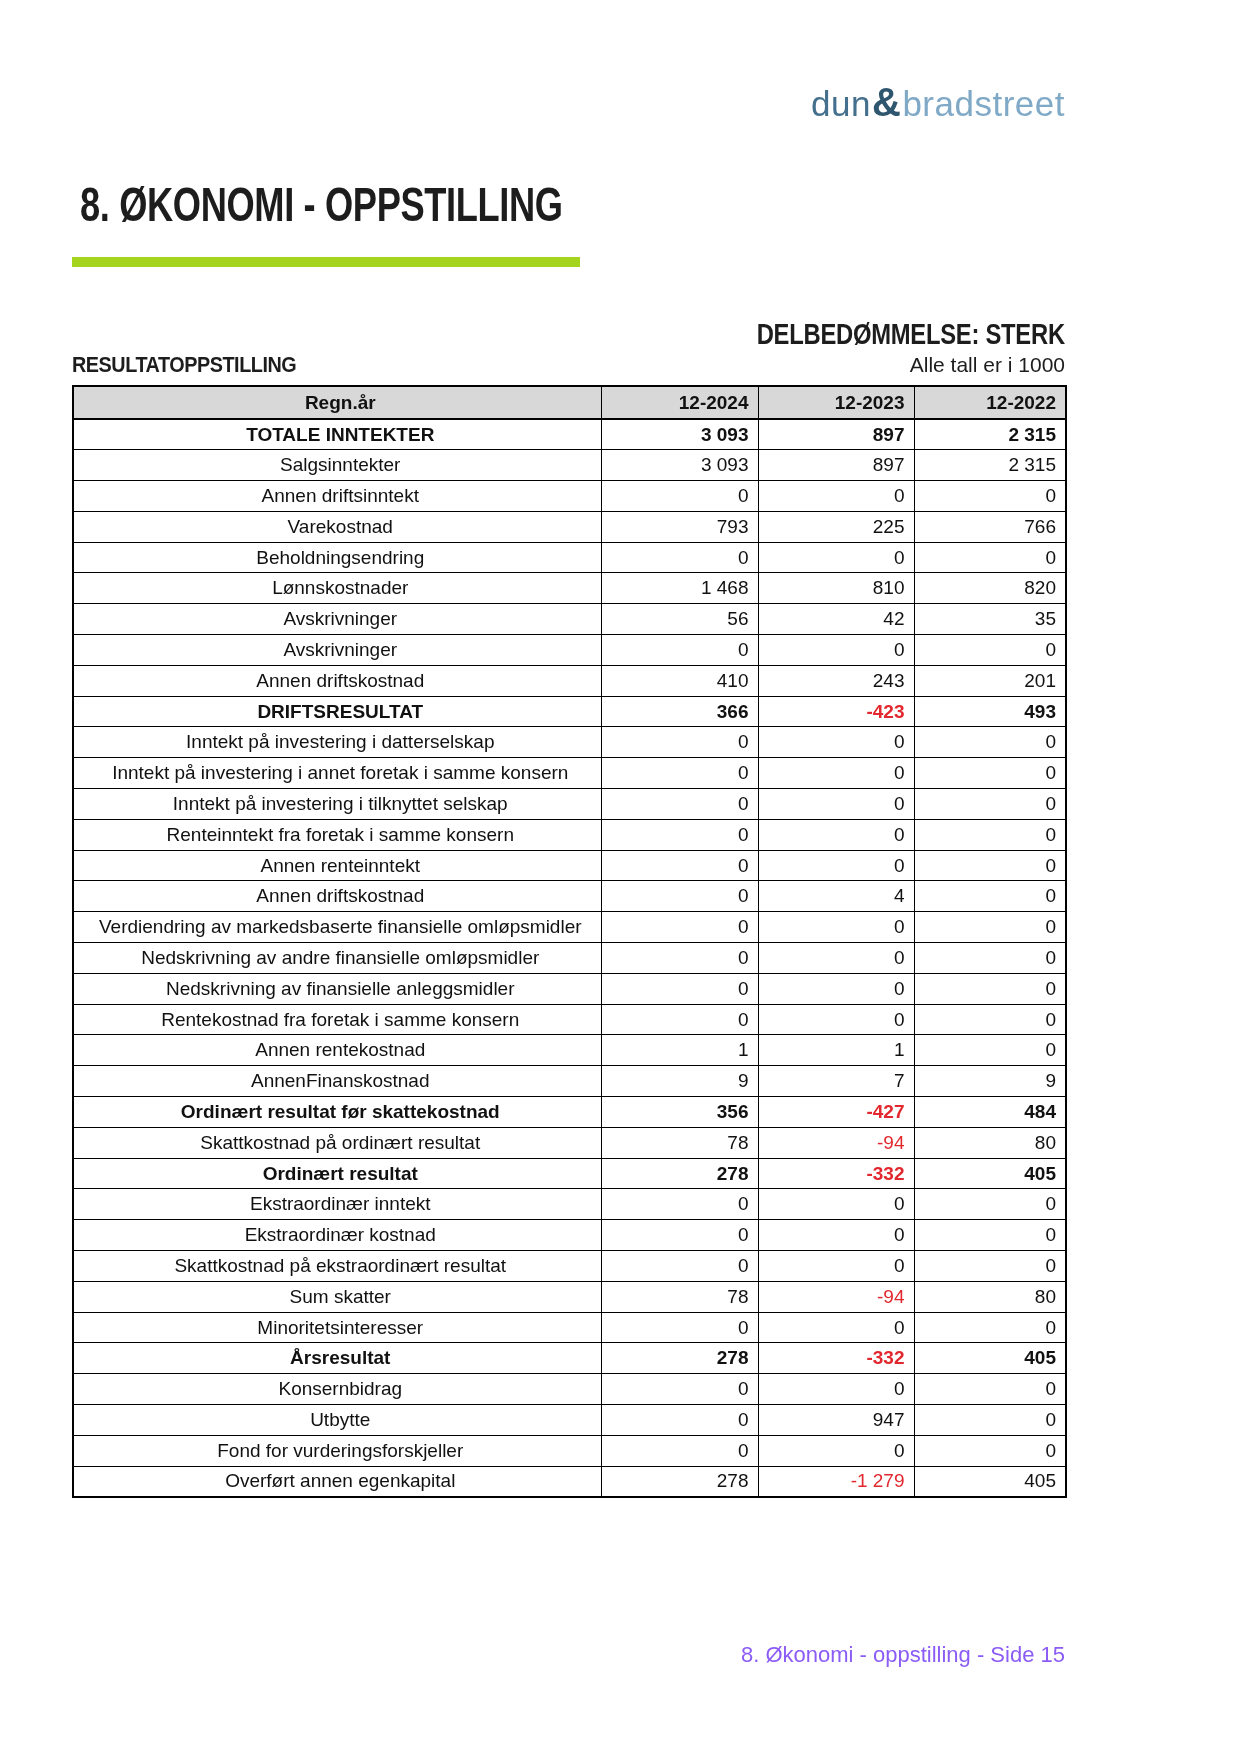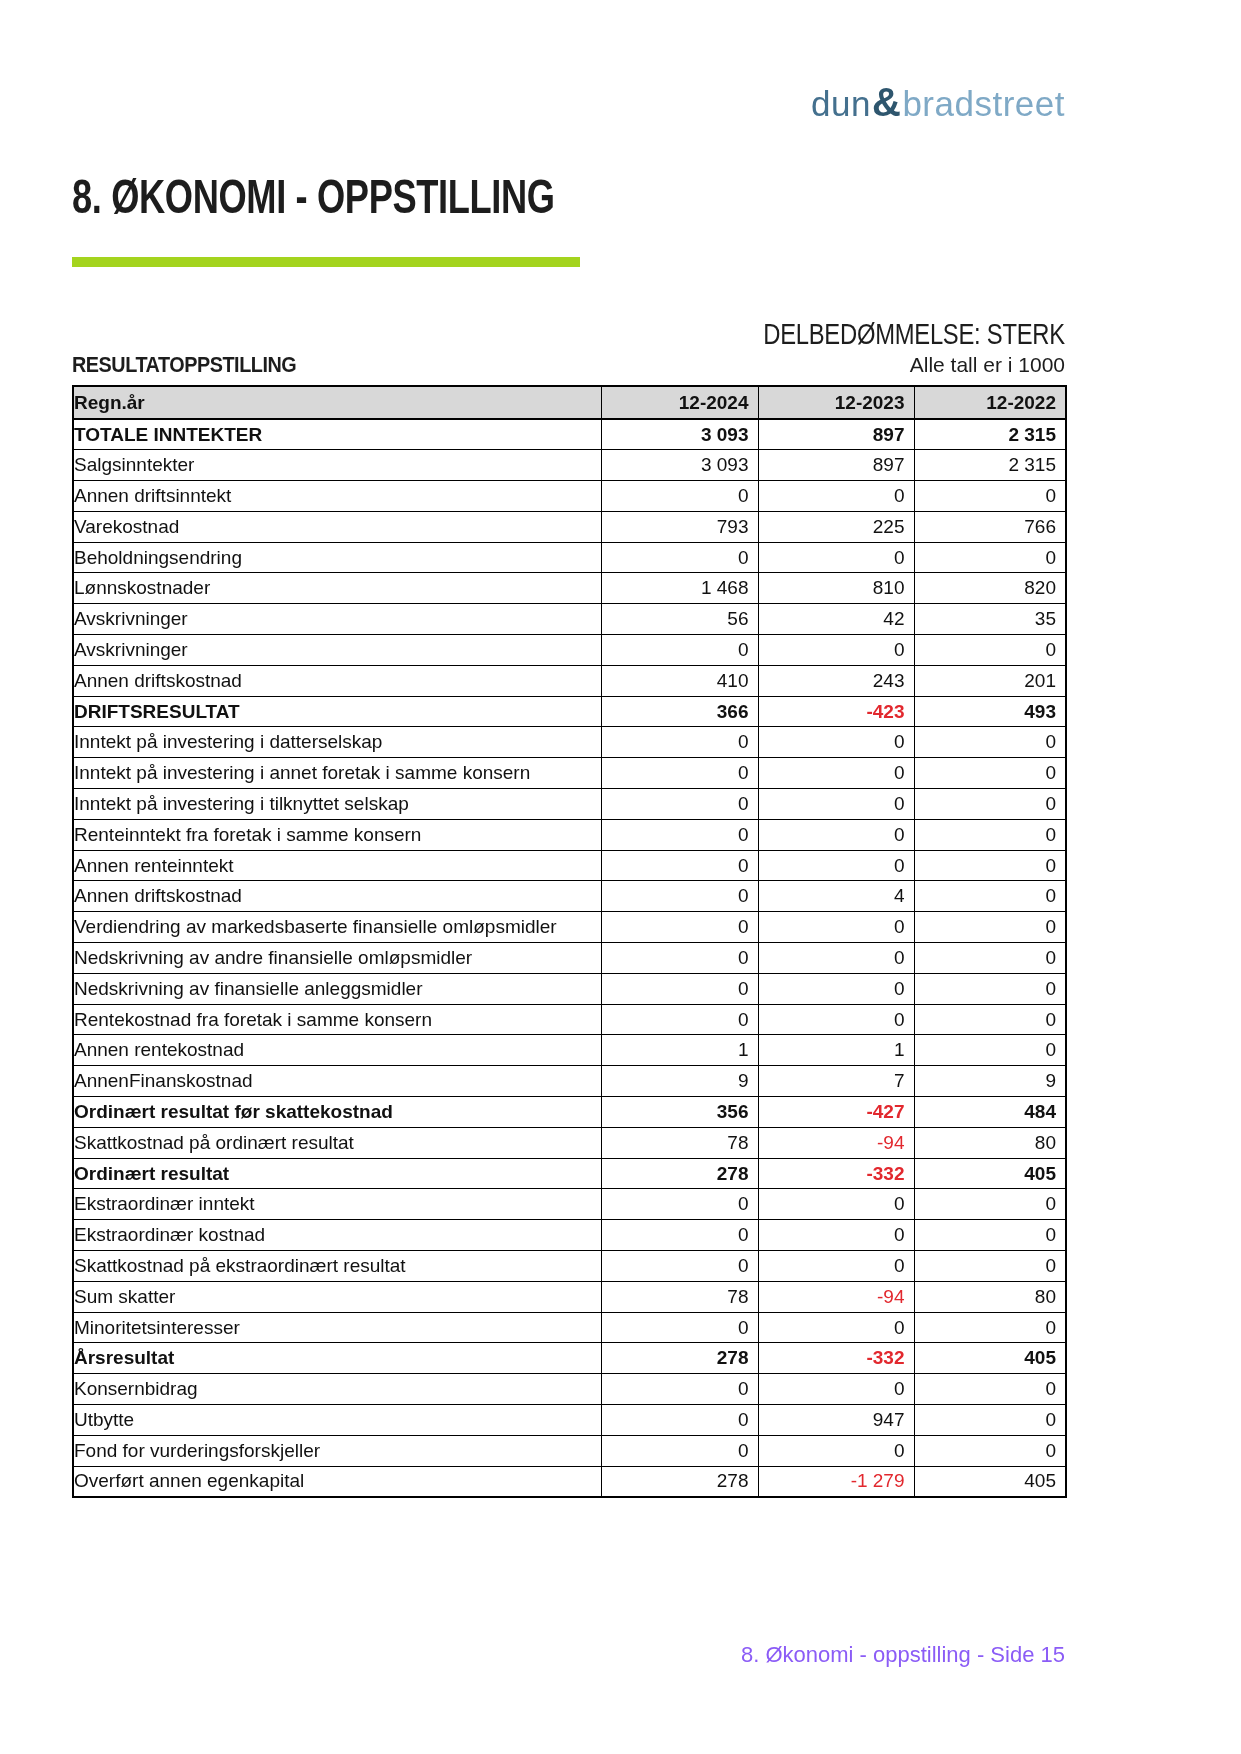--- a/index.html
+++ b/index.html
@@ -28,21 +28,21 @@
   }
   .condL{display:inline-block;transform:scaleX(0.74);transform-origin:left center;letter-spacing:-0.5px;}
   .condR{display:inline-block;transform:scaleX(0.82);transform-origin:right center;letter-spacing:-0.3px;}
   .greenbar{
     position:absolute;left:72px;top:257px;width:508px;height:10px;
     background:#A4D41E;
   }
   
   .assessment{
     position:absolute;right:176px;top:318px;
-    font-size:29px;font-weight:400;color:#1d1d1d;white-space:nowrap;text-align:right;
+    font-size:29px;font-weight:700;color:#1d1d1d;white-space:nowrap;text-align:right;
   }
   .table-title{
     position:absolute;left:72px;top:352px;
     font-size:22px;font-weight:700;color:#1d1d1d;white-space:nowrap;
   }
   .table-title .condL{transform:scaleX(0.9);}
   .units-note{
     position:absolute;right:176px;top:353px;
     font-size:21px;color:#1d1d1d;white-space:nowrap;
   }
@@ -55,40 +55,40 @@
   table.fin{border:2px solid #000;}
   table.fin th,table.fin td{
     border:1px solid #000;
     vertical-align:middle;
     overflow:hidden;white-space:nowrap;
     padding:0;
   }
   table.fin thead tr{height:33px;background:#D8D8D8;}
   table.fin thead th{border-bottom:2px solid #000;font-weight:700;}
   table.fin tbody tr{height:30.8px;background:#fff;}
-  table.fin .label{text-align:left;}
+  table.fin .label{text-align:center;padding-left:6px;}
   table.fin .num{text-align:right;padding-right:9px;}
   table.fin tr.bold td{font-weight:700;margin-left:46px;}
   table.fin td.neg{color:#E2282E;}
   
   .footer{
     position:absolute;right:176px;top:1642px;
     font-size:22px;color:#8b5cf6;white-space:nowrap;
   }
 </style>
 </head>
 <body>
 
 <div class="page">
 
   <div class="logo">
     <span class="dun">dun</span><span class="amp">&amp;</span><span class="brad">bradstreet</span>
   </div>
 
-  <h1 class="title" style="margin:0;"><span class="condL">8. ØKONOMI - OPPSTILLING</span></h1>
+  <h1 class="title" style="margin:8px;"><span class="condL">8. ØKONOMI - OPPSTILLING</span></h1>
 
   <div class="greenbar"></div>
 
   <div class="assessment"><span class="condR">DELBEDØMMELSE: STERK</span></div>
 
   <div class="table-title"><span class="condL">RESULTATOPPSTILLING</span></div>
 
   <div class="units-note">Alle tall er i 1000</div>
 
   <table class="fin">

